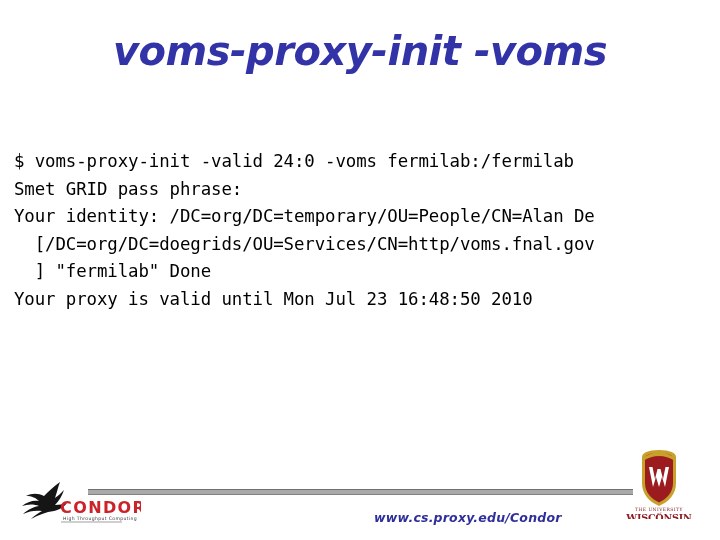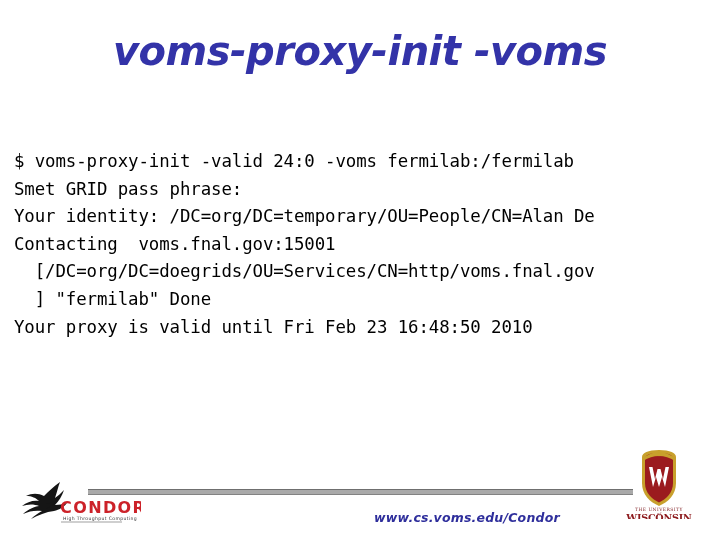--- a/index.html
+++ b/index.html
@@ -95,24 +95,23 @@
 </style>
 </head>
 <body>
 
 <div class="slide-title">voms-proxy-init -voms</div>
 
 <div class="transcript">
   <div class="line">$ voms-proxy-init -valid 24:0 -voms fermilab:/fermilab</div>
   <div class="line">Smet GRID pass phrase:</div>
   <div class="line">Your identity: /DC=org/DC=temporary/OU=People/CN=Alan De</div>
-  <div class="line">Contacting  voms.fnal.gov:15001</div>
   <div class="line">  [/DC=org/DC=doegrids/OU=Services/CN=http/voms.fnal.gov</div>
   <div class="line">  ] "fermilab" Done</div>
-  <div class="line">Your proxy is valid until Fri Feb 23 16:48:50 2010</div>
+  <div class="line">Your proxy is valid until Mon Jul 23 16:48:50 2010</div>
 </div>
 
 <div class="footer-rule"></div>
 
 <div class="condor-logo">
   <svg width="125" height="46" viewBox="0 0 125 46" xmlns="http://www.w3.org/2000/svg">
 
     <g fill="#151515">
       <path d="M44 2 C38 6 33 11 28 16 C22 13 16 13 10 16 C16 16 20 18 23 21
                C17 20 11 22 6 26 C12 24 18 24 23 26 C17 27 11 30 7 34
@@ -122,21 +121,21 @@
       <path d="M30 24 C34 23 38 22 41 20 C38 24 34 27 30 29 Z"></path>
     </g>
 
     <text x="44" y="33" font-family="DejaVu Sans, sans-serif" font-size="16" font-weight="bold" fill="#cc2229" letter-spacing="1.4">CONDOR</text>
 
     <text x="47" y="40" font-family="DejaVu Sans, sans-serif" font-size="4.6" fill="#3a3a3a" letter-spacing="0.35">High Throughput Computing</text>
     <line x1="45" y1="42" x2="106" y2="42" stroke="#777" stroke-width="0.7"></line>
   </svg>
 </div>
 
-<div class="footer-url">www.cs.voms.edu/Condor</div>
+<div class="footer-url">www.cs.proxy.edu/Condor</div>
 
 <div class="uw-logo">
   <svg width="70" height="72" viewBox="0 0 70 72" xmlns="http://www.w3.org/2000/svg">
 
     <g>
       <path d="M18 10 C18 6 24 3 35 3 C46 3 52 6 52 10
                L52 36 C52 48 44 55 35 59 C26 55 18 48 18 36 Z" fill="#c8a02c"></path>
       <path d="M21 12 C21 8 26 6 35 6 C44 6 49 8 49 12
                L49 36 C49 46 42 52 35 55.5 C28 52 21 46 21 36 Z" fill="#9b1b1e"></path>
 

